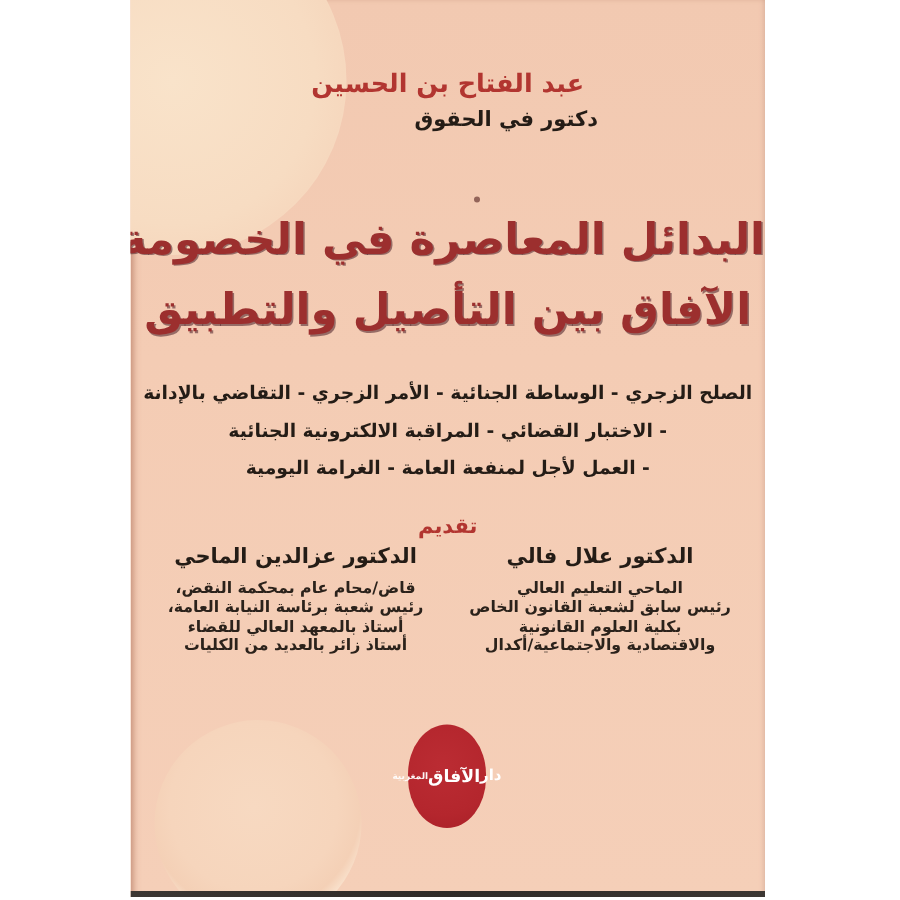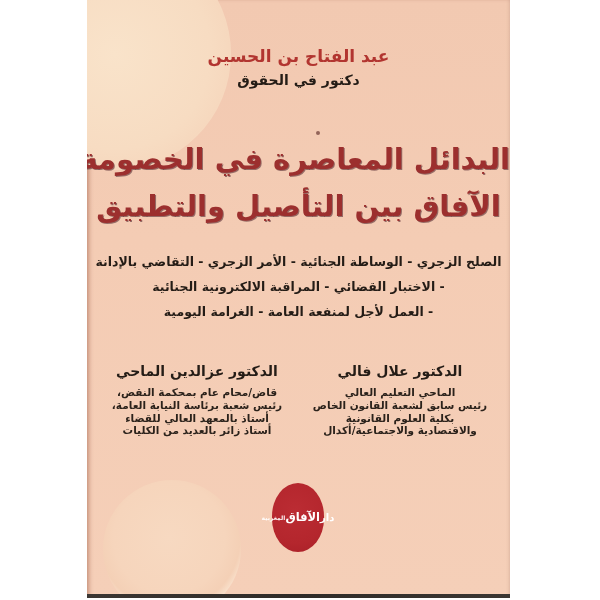--- a/index.html
+++ b/index.html
@@ -26,21 +26,21 @@
       #fceedd 84%, rgba(252,238,221,0) 94%);
   }
   .circle.bl{
     left:16px;top:480px;width:138px;height:138px;
     background:radial-gradient(circle at 48% 42%,
       #f7d9c1 0%, #f6d5bc 52%, #f4d0b6 66%,
       #fbe8d5 76%, rgba(238,195,167,.75) 83%, rgba(238,195,167,0) 91%);
   }
   .txt{position:absolute;left:0;width:100%;text-align:center;direction:rtl;white-space:nowrap;}
   .author-name{top:46px;color:#b23530;font-size:17px;font-weight:bold;letter-spacing:0;}
-  .author-cred{top:72px;color:#241c16;font-size:14px;font-weight:bold;}
+  .author-cred{top:72px;color:#241c16;font-size:14px;font-weight:bold;padding-left:39px;}
   .main-title{
     top:136px;color:#9c2f2e;font-size:29px;font-weight:bold;line-height:47px;
     text-shadow:1px 1px 0 rgba(73,30,38,.55);
   }
   .topics{top:249px;color:#241c16;font-size:12.5px;font-weight:bold;line-height:25px;}
   .taqdim{top:343px;color:#b23530;font-size:14px;font-weight:bold;}
   .presenters{
     position:absolute;top:363px;left:0;width:100%;
     display:flex;flex-direction:row;justify-content:space-between;
     direction:rtl;padding:0 20px;box-sizing:border-box;
@@ -84,20 +84,21 @@
       <div>البدائل المعاصرة في الخصومة</div>
       <div>الآفاق بين التأصيل والتطبيق</div>
     </div>
 
     <div class="txt topics">
       <div>الصلح الزجري - الوساطة الجنائية - الأمر الزجري - التقاضي بالإدانة</div>
       <div>- الاختبار القضائي - المراقبة الالكترونية الجنائية</div>
       <div>- العمل لأجل لمنفعة العامة - الغرامة اليومية</div>
     </div>
 
+    <div class="txt taqdim">تقديم</div>
 
     <div class="presenters">
       <div class="presenter">
         <div class="pname">الدكتور علال فالي</div>
         <div class="prole">الماحي التعليم العالي</div>
         <div class="prole">رئيس سابق لشعبة القانون الخاص</div>
         <div class="prole">بكلية العلوم القانونية</div>
         <div class="prole">والاقتصادية والاجتماعية/أكدال</div>
       </div>
       <div class="presenter">

